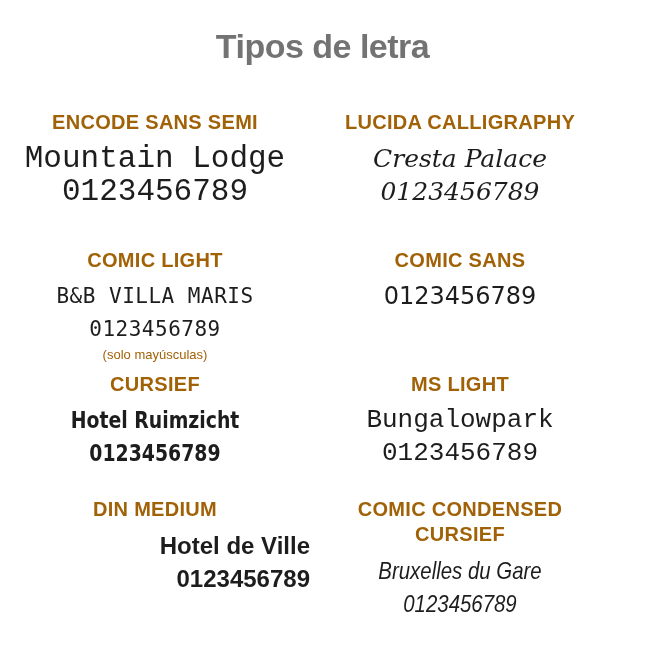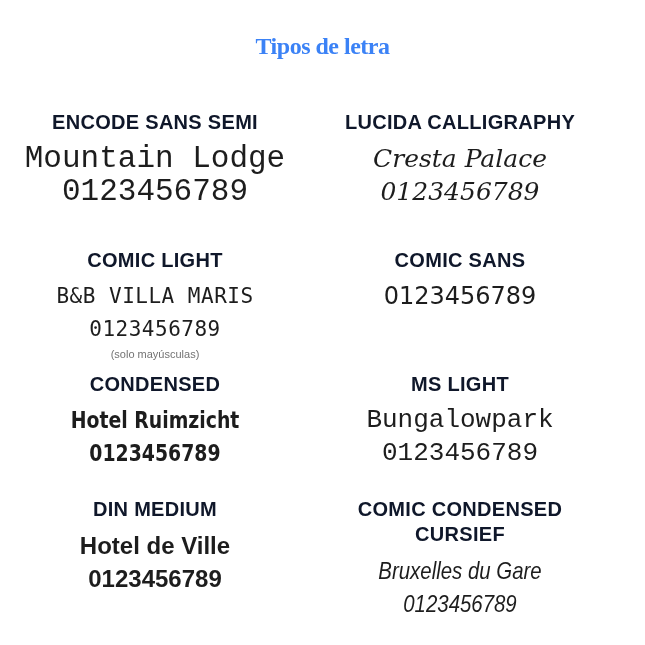--- a/index.html
+++ b/index.html
@@ -12,64 +12,64 @@
   }
   .page {
     width: 645px;
     height: 645px;
     padding-top: 26px;
     box-sizing: border-box;
   }
   .title {
     margin: 0 0 44px 0;
     text-align: center;
-    font-family: Liberation Serif, serif;
+    font-family: Liberation Sans, sans-serif;
     font-weight: 700;
-    font-size: 24px;
+    font-size: 34px;
     line-height: 40px;
     letter-spacing: -0.5px;
-    color: #3b82f6;
+    color: #737373;
   }
   .grid {
     display: grid;
     grid-template-columns: 310px 300px;
     grid-template-rows: 138px 124px 125px auto;
   }
   .cell {
     text-align: center;
   }
   .font-name {
     font-family: "Liberation Sans", sans-serif;
     font-weight: 700;
     font-size: 20px;
     line-height: 25px;
     letter-spacing: 0.3px;
-    color: #0f172a;
+    color: #a16207;
     margin-bottom: 7px;
   }
   .sample, .digits {
     color: #1d1d1d;
     line-height: 33px;
   }
   .note {
     font-family: "Liberation Sans", sans-serif;
-    font-size: 11px;
+    font-size: 13px;
     line-height: 15px;
-    color: #737373;
+    color: #a16207;
     margin-top: 1px;
   }
   
   .f-encode   { font-family: Liberation Mono, monospace; font-size: 31px; }
   .f-lucida   { font-family: "DejaVu Serif", serif; font-style: italic; font-size: 25px; }
   .f-gaboed   { font-family: "DejaVu Sans Mono", monospace; font-size: 21px; letter-spacing: 0.5px; text-align: center; }
   .f-comic    { font-family: "DejaVu Sans", sans-serif; font-size: 24px; }
   .f-bongaloo { font-family: "DejaVu Sans", sans-serif; font-weight: 700; font-size: 23px;
                 transform: scaleX(0.82); transform-origin: 50% 50%; }
   .f-mincho   { font-family: Liberation Mono, monospace; font-size: 26px; }
-  .f-din      { font-family: "Liberation Sans", sans-serif; font-weight: 600; font-size: 24px; }
+  .f-din      { font-family: "Liberation Sans", sans-serif; font-weight: 600; font-size: 24px; text-align: right; }
   .f-roboto   { font-family: "Liberation Sans", sans-serif; font-style: italic; font-size: 24px;
                 transform: scaleX(0.85); transform-origin: 50% 50%; }
 </style>
 </head>
 <body>
 
 <div class="page">
 
   <h1 class="title">Tipos de letra</h1>
 
@@ -93,21 +93,21 @@
       <div class="digits f-gaboed">0123456789</div>
       <div class="note">(solo mayúsculas)</div>
     </div>
 
     <div class="cell">
       <div class="font-name">COMIC SANS</div>
       <div class="digits f-comic">0123456789</div>
     </div>
 
     <div class="cell">
-      <div class="font-name">CONDENSED</div>
+      <div class="font-name">CURSIEF</div>
       <div class="sample f-bongaloo">Hotel Ruimzicht</div>
       <div class="digits f-bongaloo">0123456789</div>
     </div>
 
     <div class="cell">
       <div class="font-name">MS LIGHT</div>
       <div class="sample f-mincho">Bungalowpark</div>
       <div class="digits f-mincho">0123456789</div>
     </div>
 

